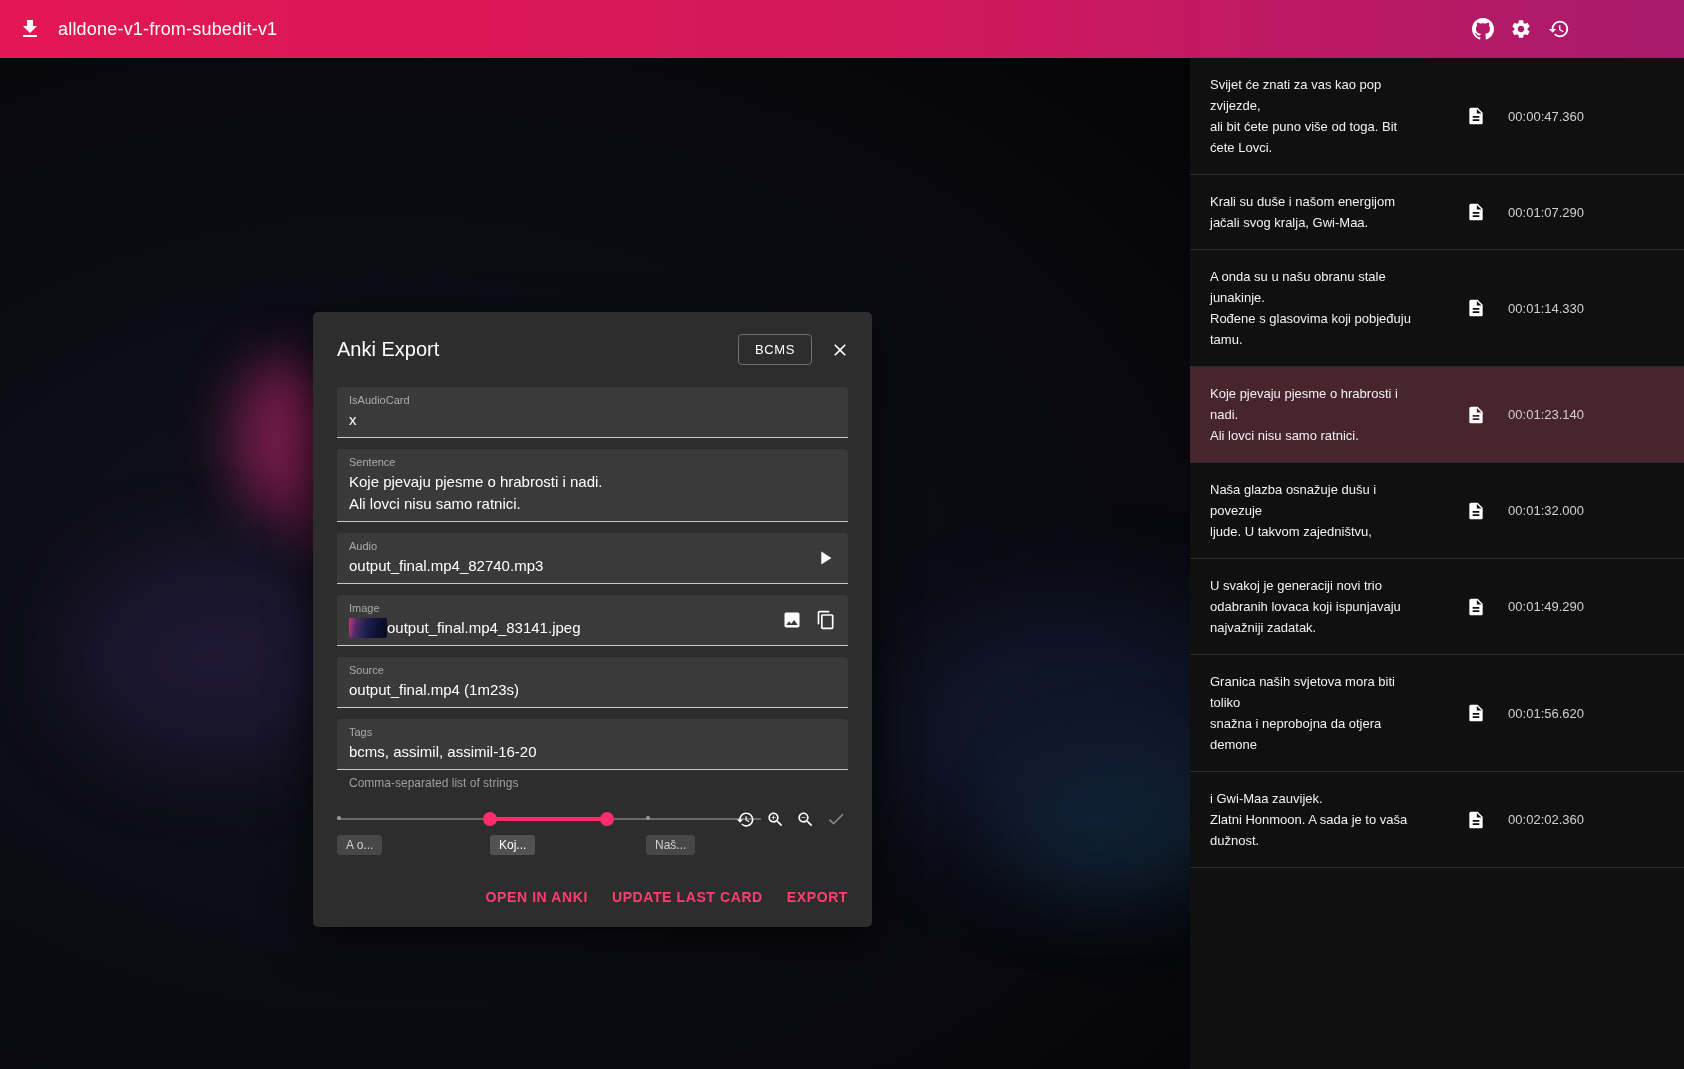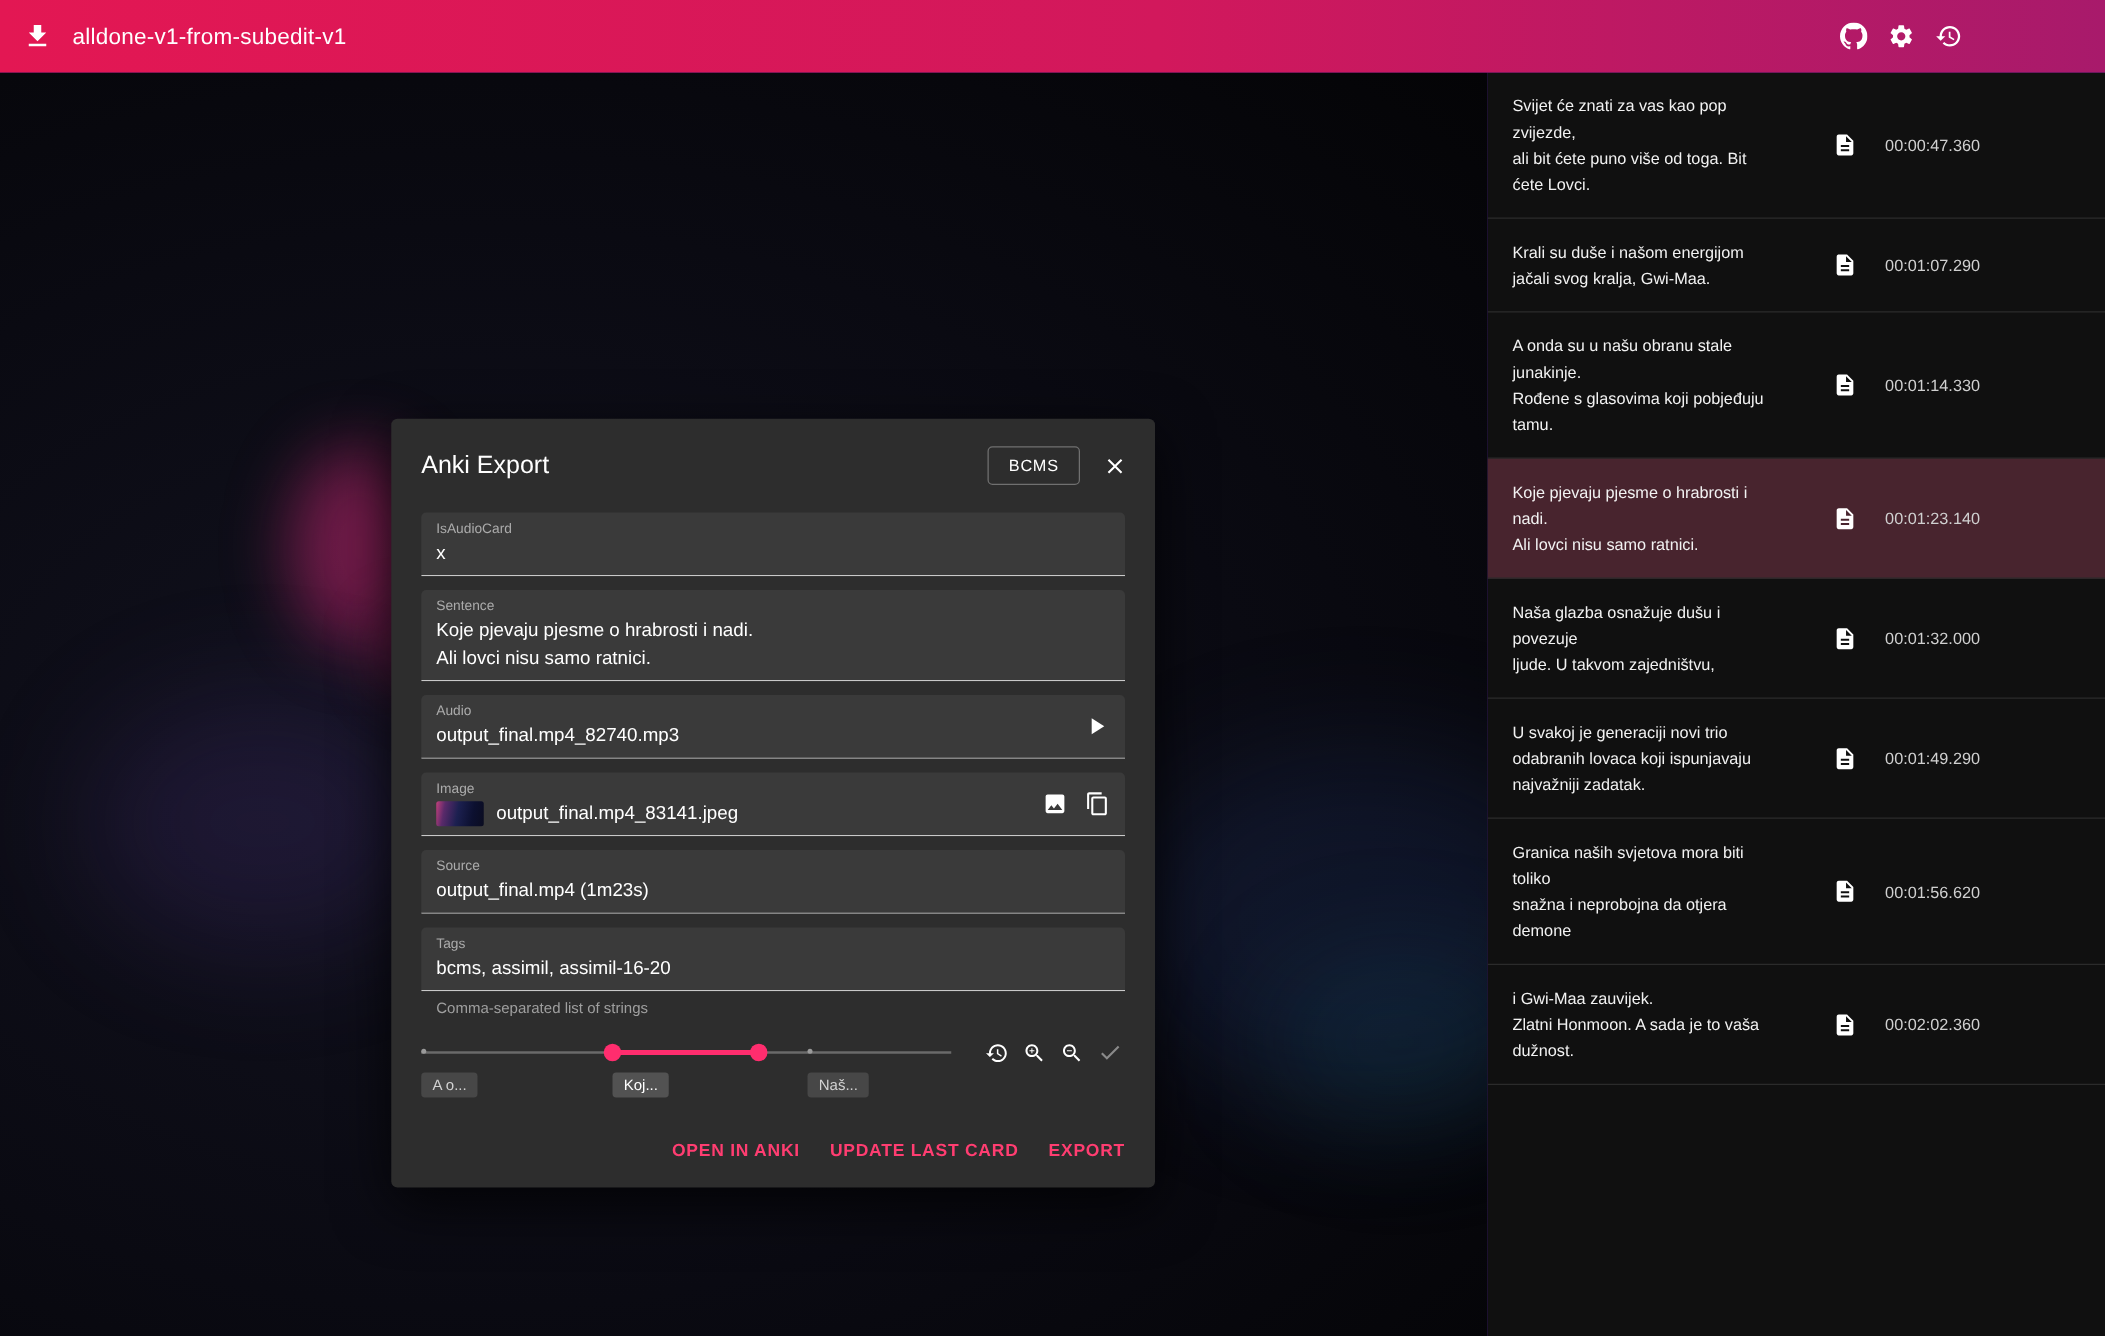--- a/index.html
+++ b/index.html
@@ -1,16 +1,16 @@
 <!DOCTYPE html>
 <html><head>
 <meta charset="utf-8">
 <style>
   html,body{margin:0;padding:0;background:#000;}
-  .app{position:relative;width:1684px;height:1069px;overflow:hidden;background:#4c1d95;
+  .app{position:relative;width:1684px;height:1069px;overflow:hidden;background:#e5e5e5;
        font-family:"Liberation Sans","DejaVu Sans",sans-serif;color:#fff;}
 
   
   .header{position:absolute;top:0;left:0;width:100%;height:58px;display:flex;align-items:center;
           background:linear-gradient(90deg,#e31753 0%,#d2185c 55%,#a81a6b 100%);z-index:6;}
   .hdr-dl{margin-left:16px;display:flex;color:#fff;background:none;border:none;cursor:pointer;padding:2px;}
   .hdr-title{margin-left:14px;font-size:18px;font-weight:500;letter-spacing:.2px;}
   .hdr-right{position:absolute;right:112px;top:0;height:58px;display:flex;gap:12px;align-items:center;}
   .icon-btn{background:none;border:none;color:#fff;cursor:pointer;display:flex;padding:2px;}
 
@@ -26,36 +26,36 @@
 
   
   .sidebar{position:absolute;left:1190px;top:58px;right:0;bottom:0;background:#101010;overflow:hidden;z-index:4;}
   .sub-row{display:flex;align-items:center;padding:16px 100px 16px 20px;border-bottom:1px solid #2b2b2b;cursor:pointer;}
   .sub-row.selected{background:#48242e;justify-content:space-between;}
   .sub-text{width:250px;flex:none;font-size:13px;line-height:21px;white-space:pre-line;color:#f2f2f2;}
   .sub-icon{flex:none;margin:0 10px 0 6px;color:#fff;display:flex;}
   .sub-time{flex:1;text-align:right;font-size:13px;color:#d0d0d0;white-space:nowrap;}
 
   
-  .modal{position:absolute;left:313px;top:335px;width:611px;background:#2d2d2d;border-radius:5px;
+  .modal{position:absolute;left:313px;top:312px;width:559px;background:#2d2d2d;border-radius:5px;
          box-shadow:0 14px 45px rgba(0,0,0,.75);z-index:10;}
   .modal-head{display:flex;align-items:center;padding:22px 18px 22px 24px;}
   .modal-title{font-size:20px;font-weight:500;flex:1;}
   .bcms-btn{border:1px solid #707070;border-radius:4px;background:none;color:#fff;font-size:13px;
             padding:7px 16px;letter-spacing:.6px;margin-right:14px;cursor:pointer;font-family:inherit;}
   .close-btn{background:none;border:none;color:#fff;cursor:pointer;display:flex;padding:4px;}
 
   .modal-body{padding:0 24px;}
   .field{background:#3a3a3a;border-radius:4px 4px 0 0;border-bottom:1px solid #c9c9c9;
          padding:7px 12px 6px;margin-bottom:11px;position:relative;cursor:text;}
   .field-label{font-size:11px;color:#ababab;margin-bottom:3px;}
   .field-value{font-size:15px;color:#fff;line-height:22px;white-space:pre-line;}
   .field-trailing{position:absolute;right:10px;top:50%;transform:translateY(-50%);display:flex;gap:10px;
                   align-items:center;color:#ececec;}
-  .img-row{display:flex;align-items:center;gap:10px;}
+  .img-row{display:flex;align-items:center;gap:0;}
   .thumb{width:38px;height:20px;border-radius:2px;flex:none;
          background:linear-gradient(100deg,#c2407c 0%,#5a2a6a 18%,#1c2050 45%,#0c1030 75%,#0a0c20 100%);}
   .field-tags{margin-bottom:6px;}
   .helper{font-size:12px;color:#9f9f9f;margin:0 0 0 12px;}
 
   .timeline-row{position:relative;height:26px;margin-top:16px;}
   .track{position:absolute;left:0;top:12px;width:424px;height:2px;background:#6a6a6a;}
   .track-fill{position:absolute;left:153px;top:11px;width:117px;height:4px;background:#ff2d6e;border-radius:2px;}
   .mark{position:absolute;top:10px;width:4px;height:4px;border-radius:50%;background:#9a9a9a;}
   .mark-a{left:0;}   .mark-c{left:309px;}

